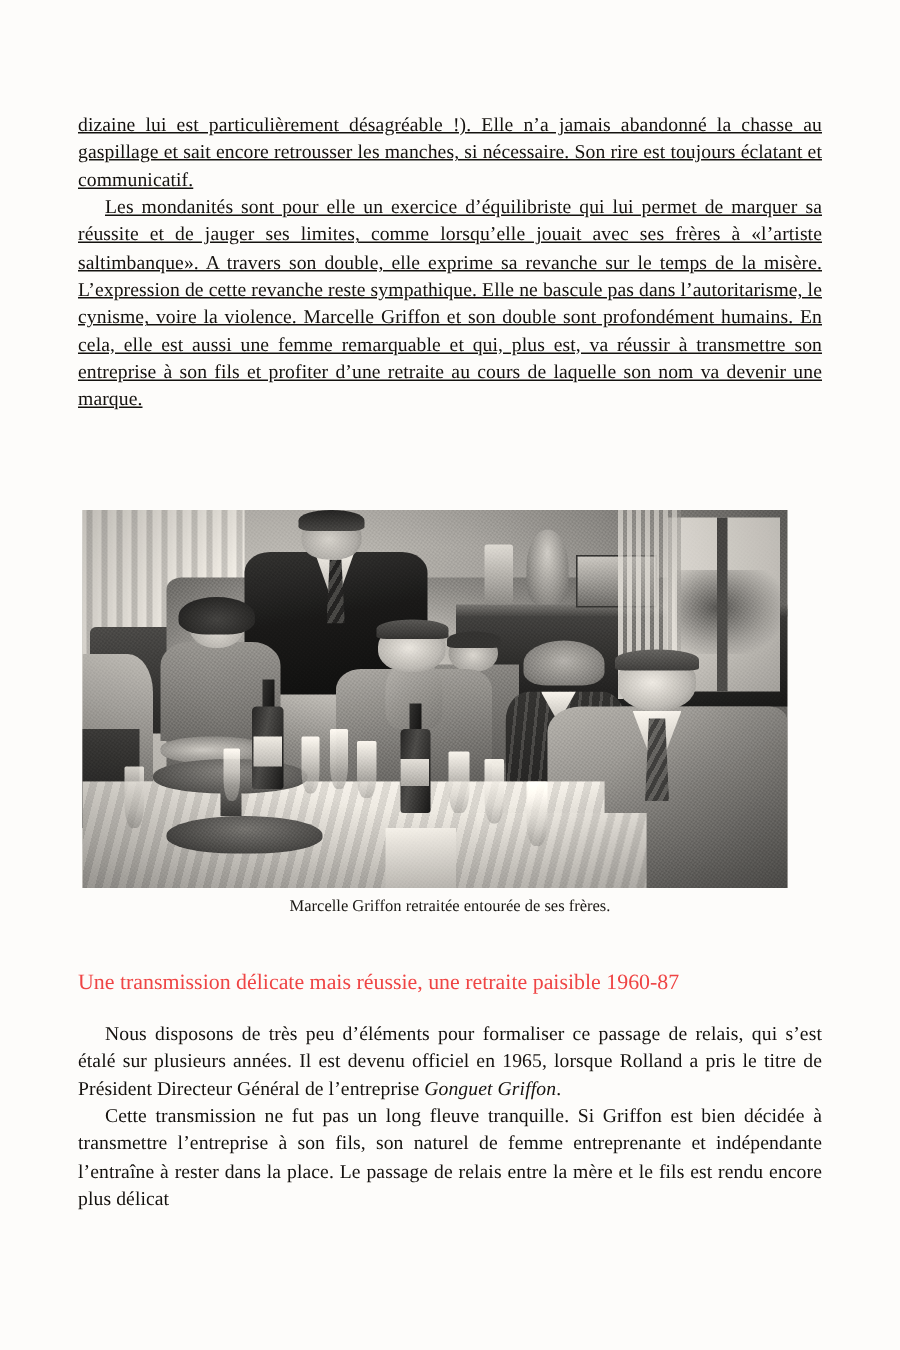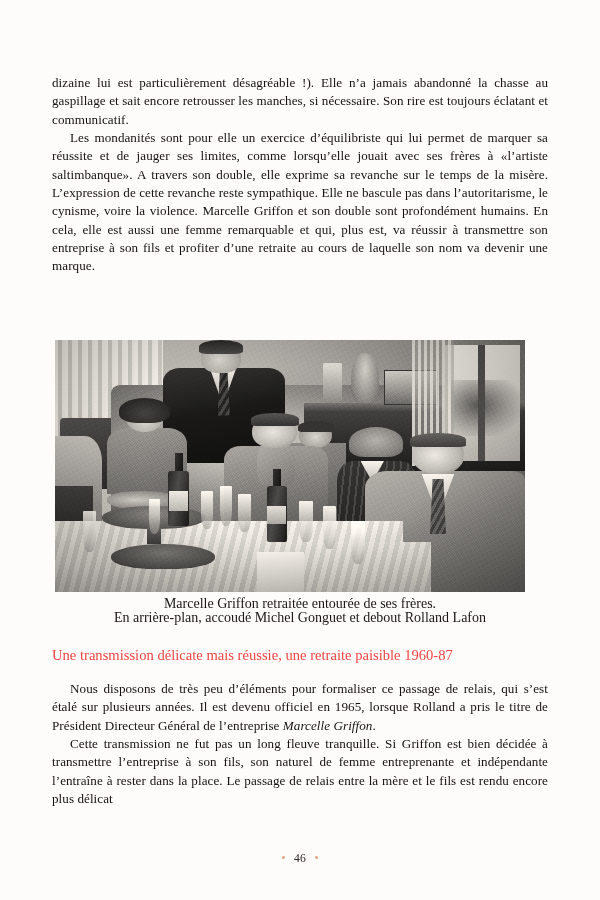--- a/index.html
+++ b/index.html
@@ -23,20 +23,21 @@
     height: 900px;
     box-sizing: border-box;
     padding: 0;
   }
 
   .content {
     position: absolute;
     left: 52px;
     top: 74px;
     width: 496px;
+    text-decoration: underline;
   }
 
   p.body-par {
     margin: 0;
     text-align: justify;
     text-justify: inter-word;
     font-size: 13.1px;
     line-height: 18.35px;
     letter-spacing: 0.005em;
     color: #15120f;
@@ -347,21 +348,21 @@
     background: radial-gradient(ellipse at 50% 45%, rgba(0,0,0,0) 45%, rgba(0,0,0,0.28) 100%);
   }
 
   
   .caption {
     position: absolute;
     left: 52px;
     top: 597px;
     width: 496px;
     text-align: center;
-    font-size: 14px;
+    font-size: 11px;
     line-height: 14px;
     color: #1a1713;
   }
 
   
   .section-head {
     position: absolute;
     left: 52px;
     top: 645px;
     width: 496px;
@@ -481,27 +482,23 @@
       <div class="p-glass g8"></div>
       <div class="p-napkin"></div>
 
       <div class="p-grain"></div>
       <div class="p-vignette"></div>
     </div>
   </div>
 
   <div class="caption">
     <div>Marcelle Griffon retraitée entourée de ses frères.</div>
-    <div>En arrière-plan, accoudé Michel Gonguet et debout Rolland Lafon</div>
   </div>
 
   <div class="section-head">Une transmission délicate mais réussie, une retraite paisible 1960-87</div>
 
   <div class="lower">
-    <p class="body-par indent"><span>Nous disposons de très peu d’éléments pour formaliser ce passage de relais, qui s’est étalé sur plusieurs années. Il est devenu officiel en 1965, lorsque Rolland a pris le titre de Président Directeur Général de l’entreprise </span><span class="italic">Marcelle Griffon</span><span>.</span></p>
+    <p class="body-par indent"><span>Nous disposons de très peu d’éléments pour formaliser ce passage de relais, qui s’est étalé sur plusieurs années. Il est devenu officiel en 1965, lorsque Rolland a pris le titre de Président Directeur Général de l’entreprise </span><span class="italic">Gonguet Griffon</span><span>.</span></p>
     <p class="body-par indent">Cette transmission ne fut pas un long fleuve tranquille. Si Griffon est bien décidée à transmettre l’entreprise à son fils, son naturel de femme entreprenante et indépendante l’entraîne à rester dans la place. Le passage de relais entre la mère et le fils est rendu encore plus délicat</p>
   </div>
 
-  <div class="footer">
-    <span class="dot"></span><span class="pnum">46</span><span class="dot"></span>
-  </div>
 
 </div>
 
 </body></html>

